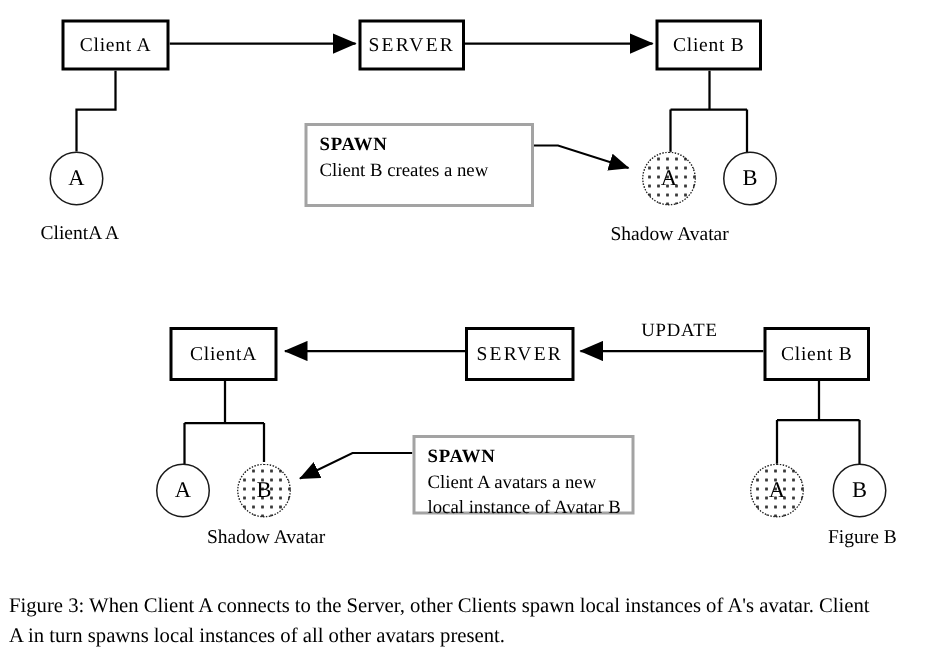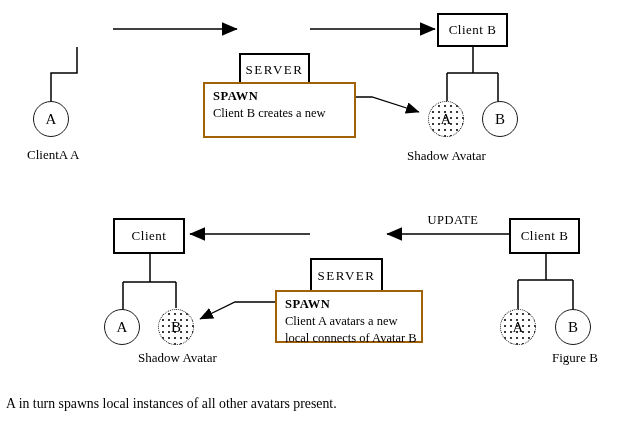--- a/index.html
+++ b/index.html
@@ -6,23 +6,23 @@
   .stage{
     position:relative;width:630px;height:436px;background:#ffffff;
     font-family:"Liberation Serif", serif;color:#000;overflow:hidden;
   }
   .wires{position:absolute;left:0;top:0;width:630px;height:436px;pointer-events:none;}
   .box{
     position:absolute;border:2px solid #000;background:#fff;
     display:flex;align-items:center;justify-content:center;
     font-size:13px;letter-spacing:0.5px;box-sizing:border-box;white-space:nowrap;
   }
-  .box.server{letter-spacing:1.5px;margin-top:40px;}
+  .box.server{letter-spacing:1.5px;}
   .spawn{
-    position:absolute;border:2px solid #a16207;background:#fff;box-sizing:border-box;
+    position:absolute;border:2px solid #a3a3a3;background:#fff;box-sizing:border-box;
     padding:4px 6px 2px 8px;font-size:12.5px;line-height:17px;white-space:nowrap;
   }
   .spawn .t{font-weight:bold;letter-spacing:0.5px;}
   .circle{
     position:absolute;width:36px;height:36px;border-radius:50%;
     border:1.5px solid #1a1a1a;background:#fff;box-sizing:border-box;
     display:flex;align-items:center;justify-content:center;font-size:15px;
   }
   .circle.shadow{
     border:1.6px dotted #222;
@@ -54,57 +54,59 @@
     <path d="M473,47 V73 M447,73 H498 M447,73 V102 M498,73 V102" fill="none" stroke="#000" stroke-width="1.5"></path>
     <polyline points="355,97 372,97 419,112" fill="none" stroke="#000" stroke-width="1.3" marker-end="url(#ah)"></polyline>
 
     <line x1="310" y1="234" x2="190" y2="234" stroke="#000" stroke-width="1.5" marker-end="url(#ah)"></line>
     <line x1="509" y1="234" x2="387" y2="234" stroke="#000" stroke-width="1.5" marker-end="url(#ah)"></line>
     <path d="M150,254 V282 M123,282 H176 M123,282 V310 M176,282 V308" fill="none" stroke="#000" stroke-width="1.5"></path>
     <path d="M546,253 V280 M518,280 H573 M518,280 V310 M573,280 V310" fill="none" stroke="#000" stroke-width="1.5"></path>
     <polyline points="275,302 235,302 200,319" fill="none" stroke="#000" stroke-width="1.3" marker-end="url(#ah)"></polyline>
   </svg>
 
+  <div class="box" style="left:41px;top:13px;width:72px;height:34px">Client A</div>
 
 
   <div class="box server" style="left:239px;top:13px;width:71px;height:34px">SERVER</div>
 
   <div class="box" style="left:437px;top:13px;width:71px;height:34px">Client B</div>
 
   <div class="spawn" style="left:203px;top:82px;width:153px;height:56px">
     <div class="t">SPAWN</div>
     <div>Client B creates a new</div>
   </div>
 
   <div class="circle" style="left:33px;top:101px">A</div>
   <div class="lbl" style="left:27px;top:147px">ClientA A</div>
 
   <div class="circle shadow" style="left:428px;top:101px">A</div>
   <div class="circle" style="left:482px;top:101px">B</div>
   <div class="lbl" style="left:407px;top:148px">Shadow Avatar</div>
 
-  <div class="box" style="left:113px;top:218px;width:72px;height:36px">Client</div>
+  <div class="box" style="left:113px;top:218px;width:72px;height:36px">ClientA</div>
 
   <div class="box server" style="left:310px;top:218px;width:73px;height:36px">SERVER</div>
 
   <div class="arrowlbl" style="left:408px;top:213px;width:90px;text-align:center">UPDATE</div>
 
   <div class="box" style="left:509px;top:218px;width:71px;height:36px">Client B</div>
 
   <div class="spawn" style="left:275px;top:290px;width:148px;height:53px">
     <div class="t">SPAWN</div>
     <div>Client A avatars a new</div>
-    <div>local connects of Avatar B</div>
+    <div>local instance of Avatar B</div>
   </div>
 
   <div class="circle" style="left:104px;top:309px">A</div>
   <div class="circle shadow" style="left:158px;top:309px">B</div>
   <div class="lbl" style="left:138px;top:350px">Shadow Avatar</div>
 
   <div class="circle shadow" style="left:500px;top:309px">A</div>
   <div class="circle" style="left:555px;top:309px">B</div>
   <div class="lbl" style="left:552px;top:350px">Figure B</div>
 
   <div class="caption">
+    <div>Figure 3: When Client A connects to the Server, other Clients spawn local instances of A's avatar.  Client</div>
     <div>A in turn spawns local instances of all other avatars present.</div>
   </div>
 
 </div>
 
 </body></html>

